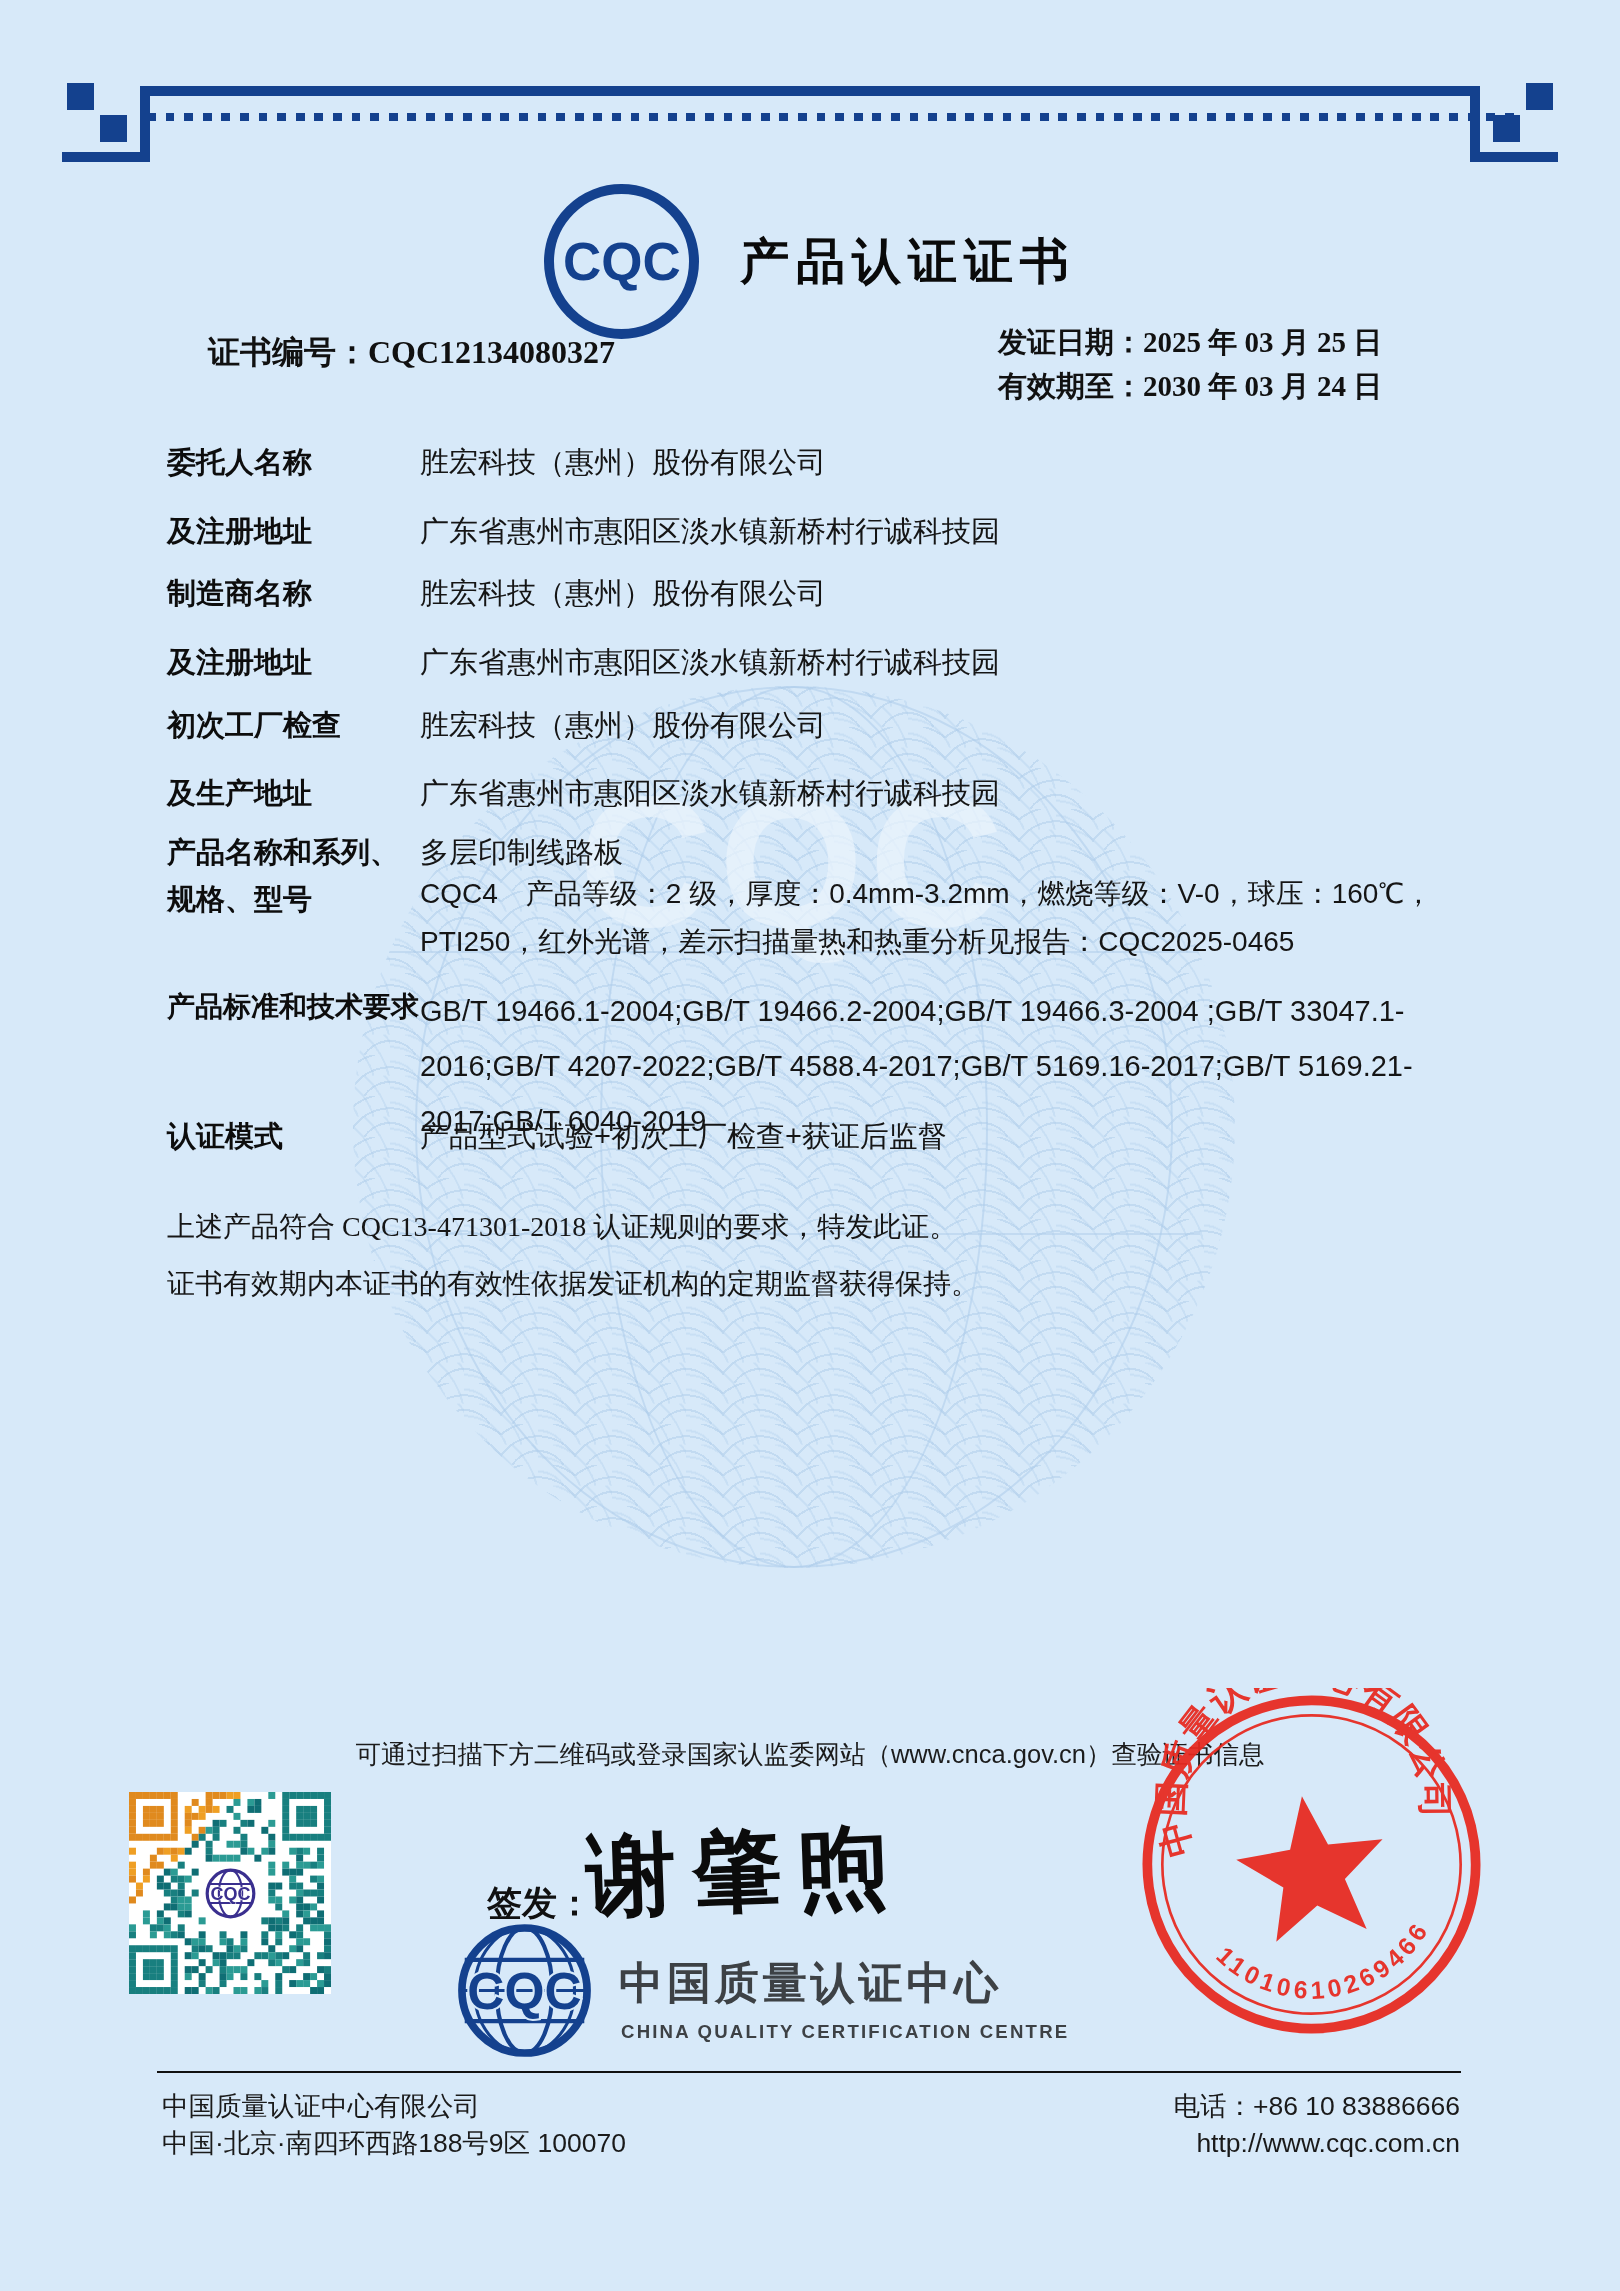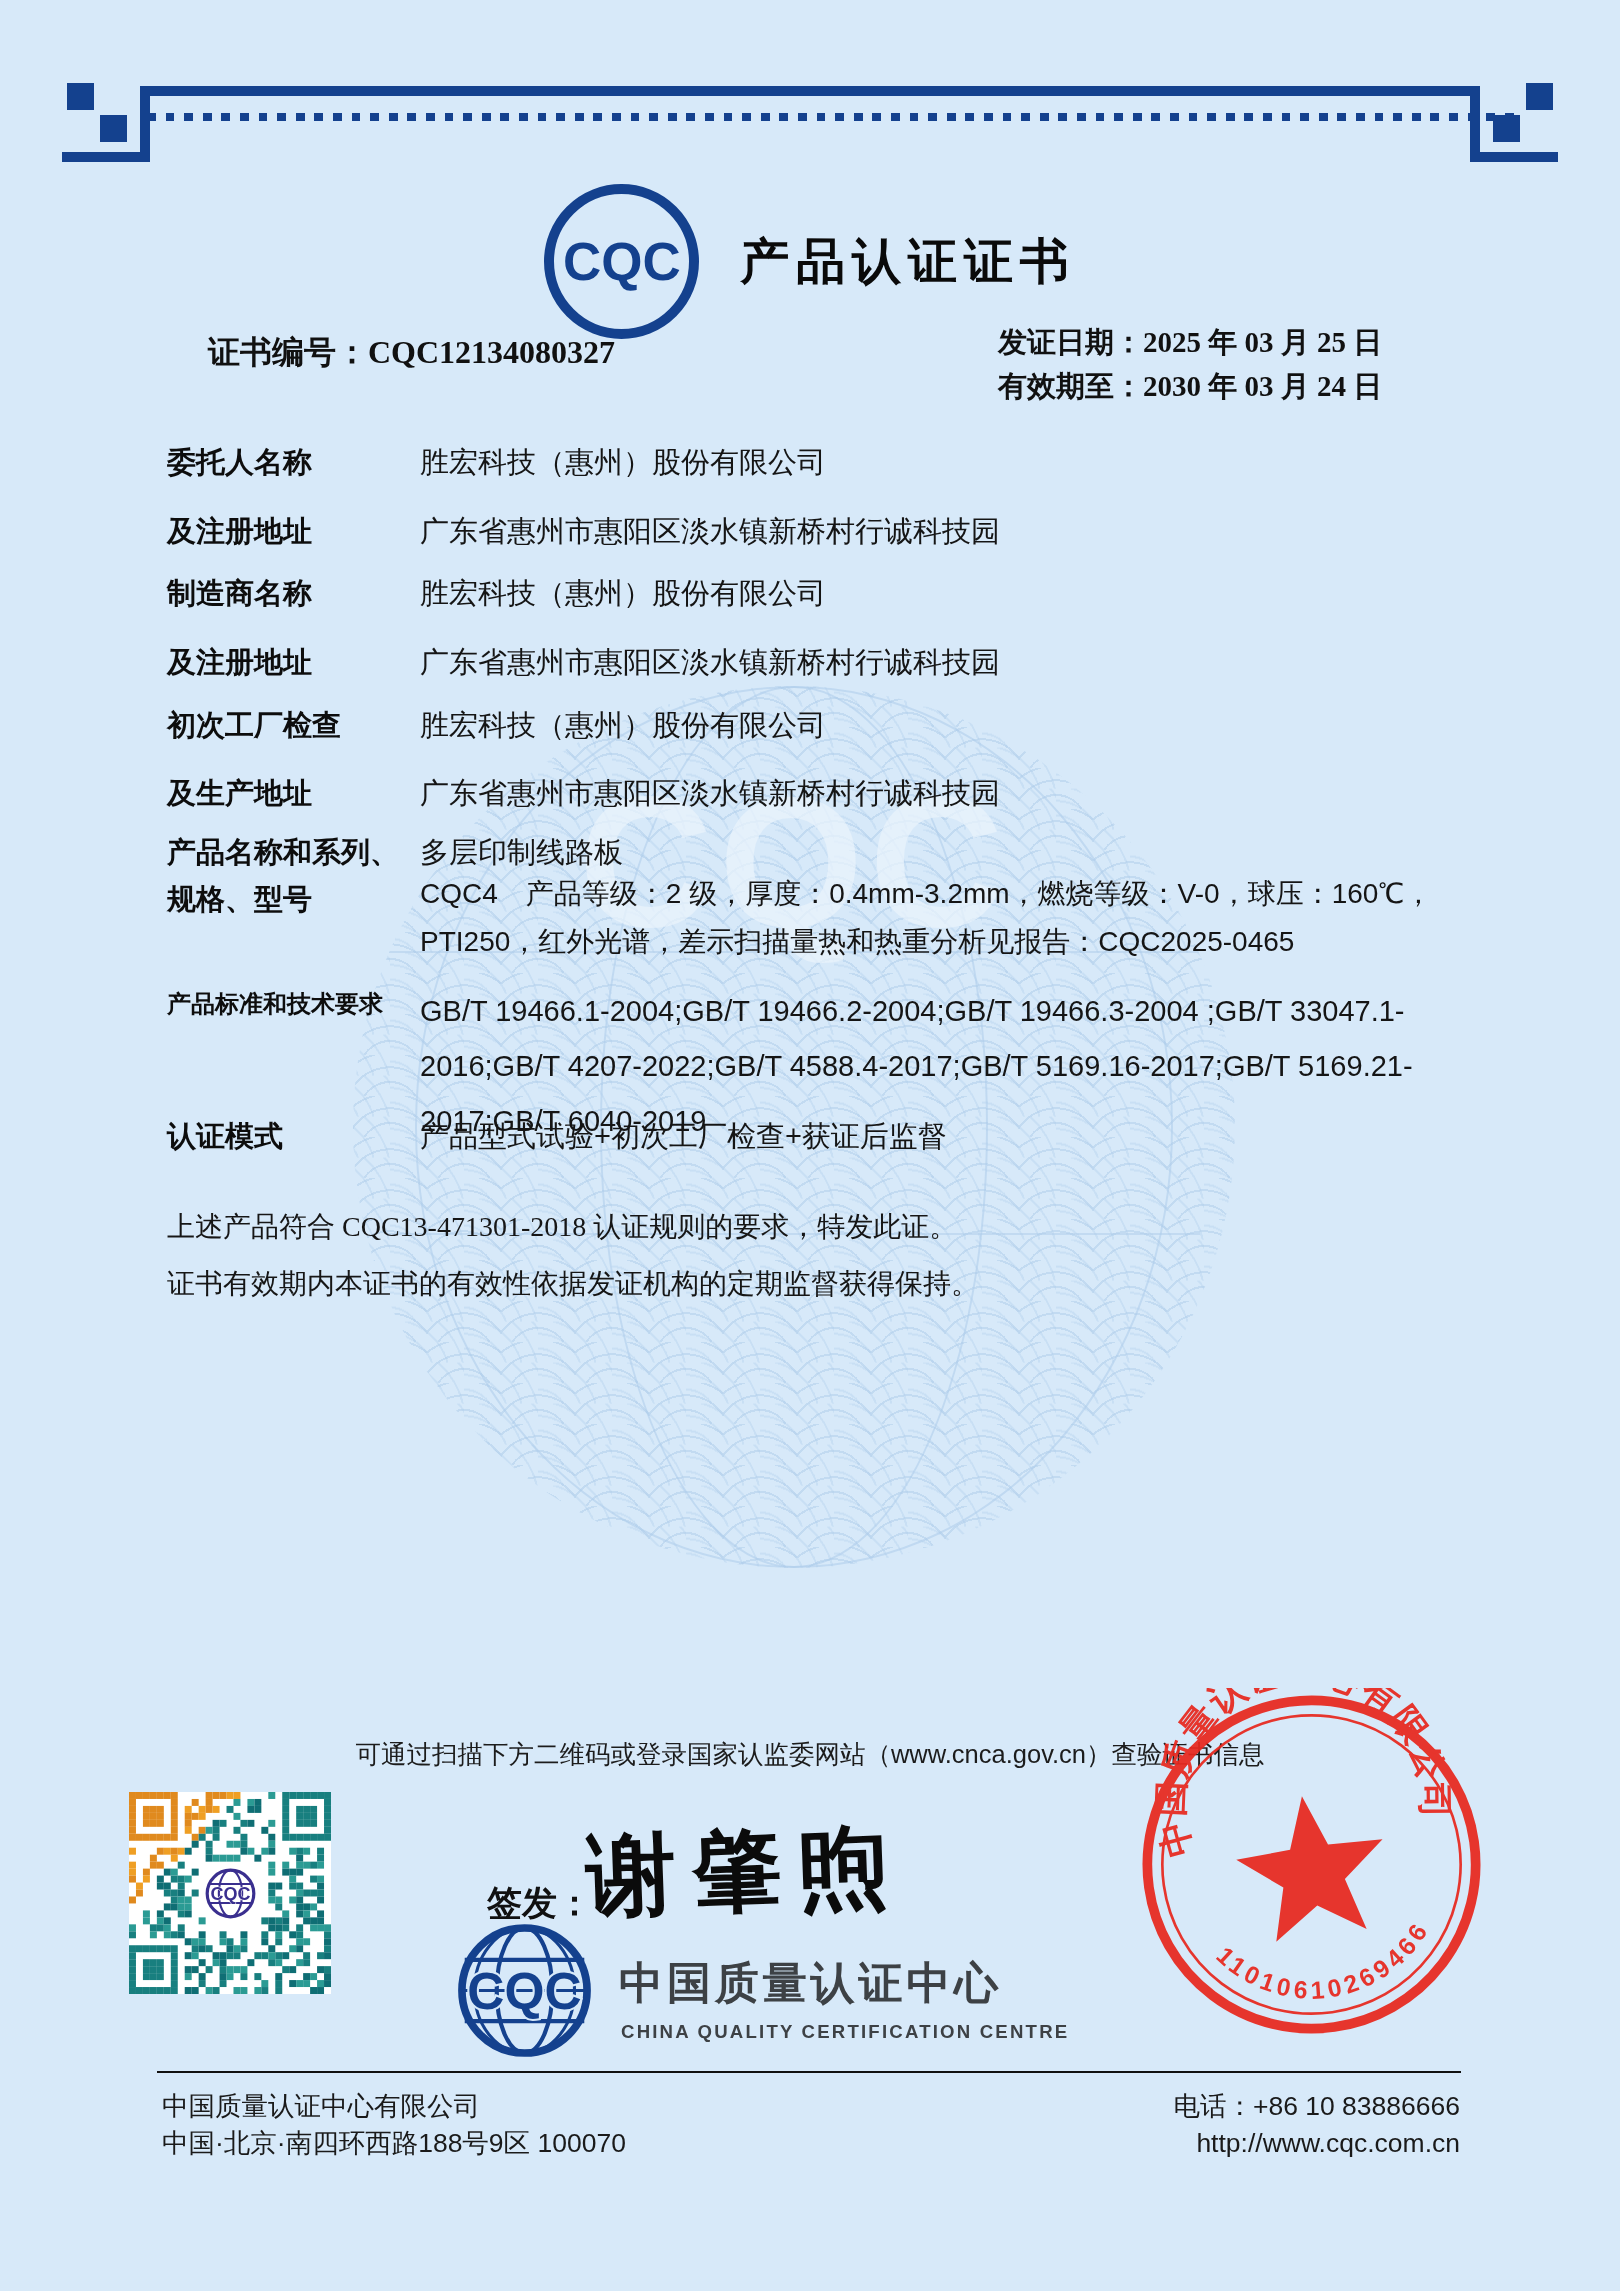--- a/index.html
+++ b/index.html
@@ -158,21 +158,21 @@
   <div class="f-label" style="top:706px">初次工厂检查</div>
   <div class="f-label" style="top:774px">及生产地址</div>
   <div class="f-value" style="top:706px">胜宏科技（惠州）股份有限公司</div>
   <div class="f-value" style="top:774px">广东省惠州市惠阳区淡水镇新桥村行诚科技园</div>
 
   <div class="f-label" style="top:833px">产品名称和系列、</div>
   <div class="f-label" style="top:880px">规格、型号</div>
   <div class="f-value" style="top:833px">多层印制线路板</div>
   <div class="f-value spec" style="top:870px">CQC4　产品等级：2 级，厚度：0.4mm-3.2mm，燃烧等级：V-0，球压：160℃，PTI250，红外光谱，差示扫描量热和热重分析见报告：CQC2025-0465</div>
 
-  <div class="f-label" style="top:988px;width:294px;font-size:24px">产品标准和技术要求</div>
+  <div class="f-label" style="top:988px;width:294px;font-size:28px">产品标准和技术要求</div>
   <div class="f-value std" style="top:984px">GB/T 19466.1-2004;GB/T 19466.2-2004;GB/T 19466.3-2004 ;GB/T 33047.1-2016;GB/T 4207-2022;GB/T 4588.4-2017;GB/T 5169.16-2017;GB/T 5169.21-2017;GB/T 6040-2019</div>
 
   <div class="f-label" style="top:1117px">认证模式</div>
   <div class="f-value" style="top:1117px">产品型式试验+初次工厂检查+获证后监督</div>
 
   <div class="statement">
     <div>上述产品符合 CQC13-471301-2018 认证规则的要求，特发此证。</div>
     <div>证书有效期内本证书的有效性依据发证机构的定期监督获得保持。</div>
   </div>
 

